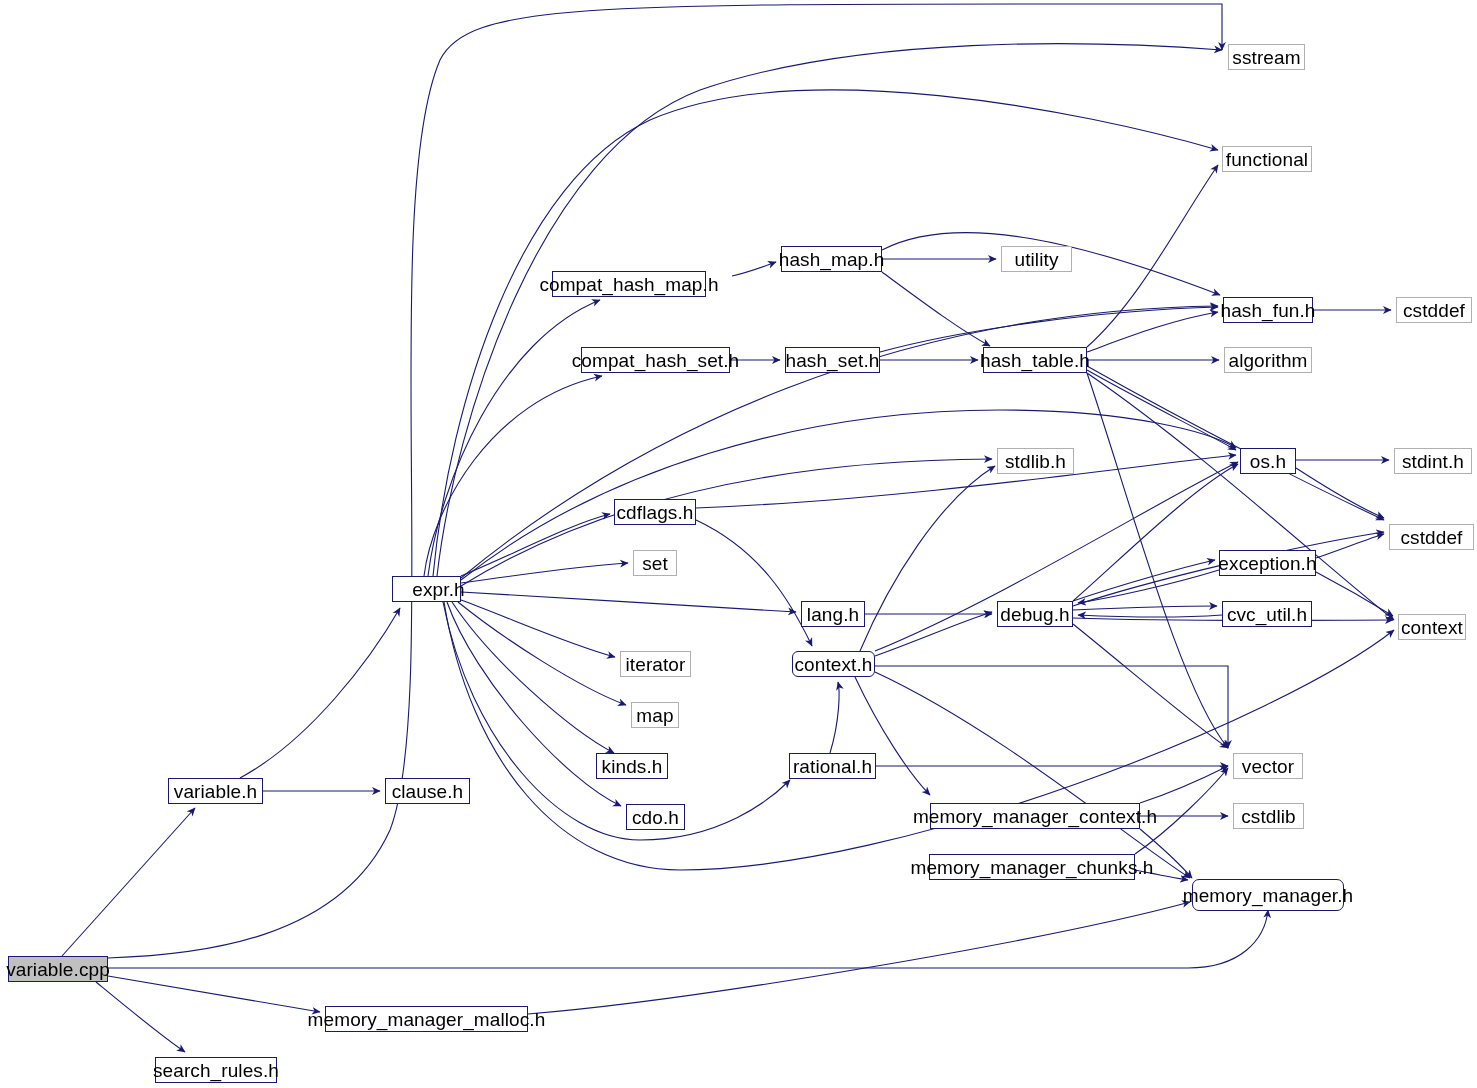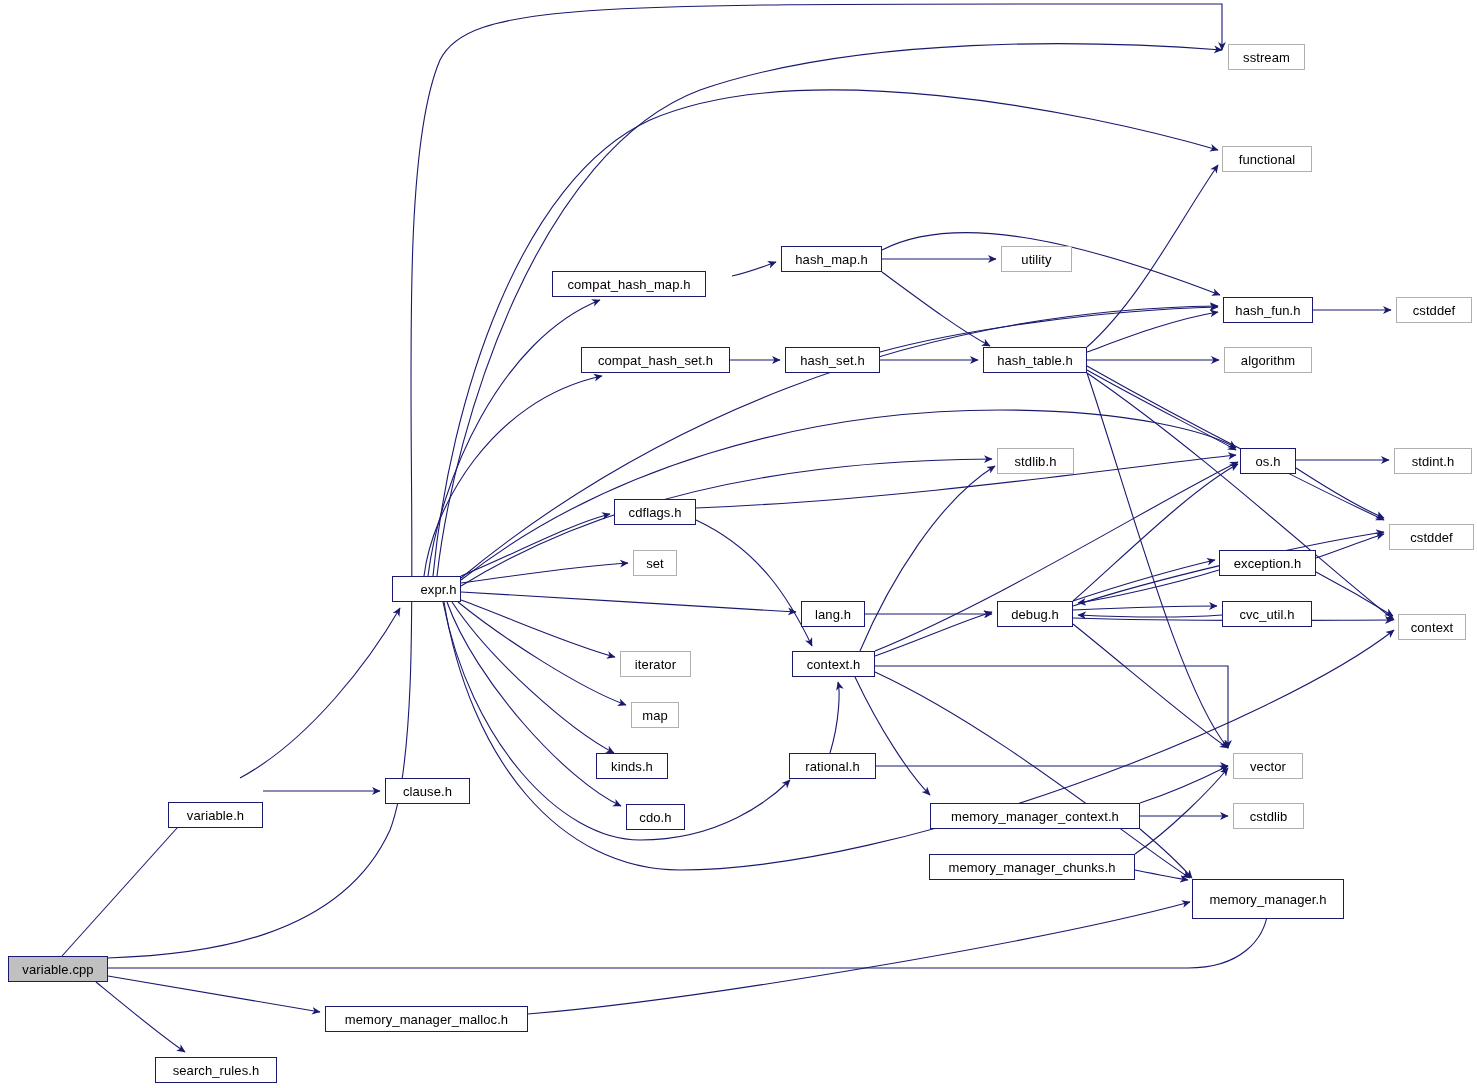--- a/index.html
+++ b/index.html
@@ -22,21 +22,21 @@
     width: 1477px;
     height: 1088px;
     pointer-events: none;
   }
   .node {
     position: absolute;
     box-sizing: border-box;
     display: flex;
     align-items: center;
     justify-content: center;
-    font-size: 13px;
+    font-size: 19px;
     line-height: 1;
     color: #000000;
     white-space: nowrap;
     background: #ffffff;
     letter-spacing: 0.1px;
   }
   .node.proj {
     border: 1.3px solid #191970;
   }
   .node.std {
@@ -124,21 +124,21 @@
         <path d="M 1140 803 C 1180 790 1210 775 1228 766" fill="none" stroke="#191970" stroke-width="1.1" marker-end="url(#arrow)"></path>
         <path d="M 1140 829 C 1165 850 1185 870 1192 878" fill="none" stroke="#191970" stroke-width="1.1" marker-end="url(#arrow)"></path>
         <path d="M 1135 854 C 1170 830 1210 790 1228 768" fill="none" stroke="#191970" stroke-width="1.1" marker-end="url(#arrow)"></path>
         <path d="M 1135 870 C 1155 874 1175 878 1188 880" fill="none" stroke="#191970" stroke-width="1.1" marker-end="url(#arrow)"></path>
       </g>
   </svg>
   <div id="nodes">
       <div class="node root" style="left: 8px; top: 956px; width: 100px; height: 26px;">
         <span>variable.cpp</span>
       </div>
-      <div class="node proj" style="left: 168px; top: 778px; width: 95px; height: 26px; margin-top: 24px;">
+      <div class="node proj" style="left: 168px; top: 778px; width: 95px; height: 26px;">
         <span>variable.h</span>
       </div>
       <div class="node proj" style="left: 385px; top: 778px; width: 85px; height: 26px;">
         <span>clause.h</span>
       </div>
       <div class="node proj" style="left: 155px; top: 1057px; width: 122px; height: 26px;">
         <span>search_rules.h</span>
       </div>
       <div class="node proj" style="left: 325px; top: 1006px; width: 203px; height: 26px;">
         <span>memory_manager_malloc.h</span>
@@ -172,21 +172,21 @@
       </div>
       <div class="node proj" style="left: 781px; top: 246px; width: 101px; height: 26px;">
         <span>hash_map.h</span>
       </div>
       <div class="node proj" style="left: 785px; top: 347px; width: 95px; height: 26px;">
         <span>hash_set.h</span>
       </div>
       <div class="node proj" style="left: 801px; top: 601px; width: 64px; height: 26px;">
         <span>lang.h</span>
       </div>
-      <div class="node proj" style="left: 792px; top: 651px; width: 83px; height: 26px;">
+      <div class="node proj" style="left: 792px; top: 651px; width: 83px; height: 26px; border-radius: 6px;">
         <span>context.h</span>
       </div>
       <div class="node proj" style="left: 789px; top: 753px; width: 87px; height: 26px;">
         <span>rational.h</span>
       </div>
       <div class="node std" style="left: 1001px; top: 246px; width: 71px; height: 26px;">
         <span>utility</span>
       </div>
       <div class="node proj" style="left: 983px; top: 347px; width: 104px; height: 26px;">
         <span>hash_table.h</span>
@@ -223,21 +223,21 @@
       </div>
       <div class="node proj" style="left: 1222px; top: 601px; width: 90px; height: 26px;">
         <span>cvc_util.h</span>
       </div>
       <div class="node std" style="left: 1233px; top: 753px; width: 70px; height: 26px;">
         <span>vector</span>
       </div>
       <div class="node std" style="left: 1233px; top: 803px; width: 71px; height: 26px;">
         <span>cstdlib</span>
       </div>
-      <div class="node proj" style="left: 1192px; top: 879px; width: 152px; height: 40px;">
+      <div class="node proj" style="left: 1192px; top: 879px; width: 152px; height: 32px; border-radius: 7px;">
         <span>memory_manager.h</span>
       </div>
       <div class="node std" style="left: 1396px; top: 297px; width: 76px; height: 26px;">
         <span>cstddef</span>
       </div>
       <div class="node std" style="left: 1394px; top: 448px; width: 78px; height: 26px;">
         <span>stdint.h</span>
       </div>
       <div class="node std" style="left: 1389px; top: 524px; width: 85px; height: 26px;">
         <span>cstddef</span>

